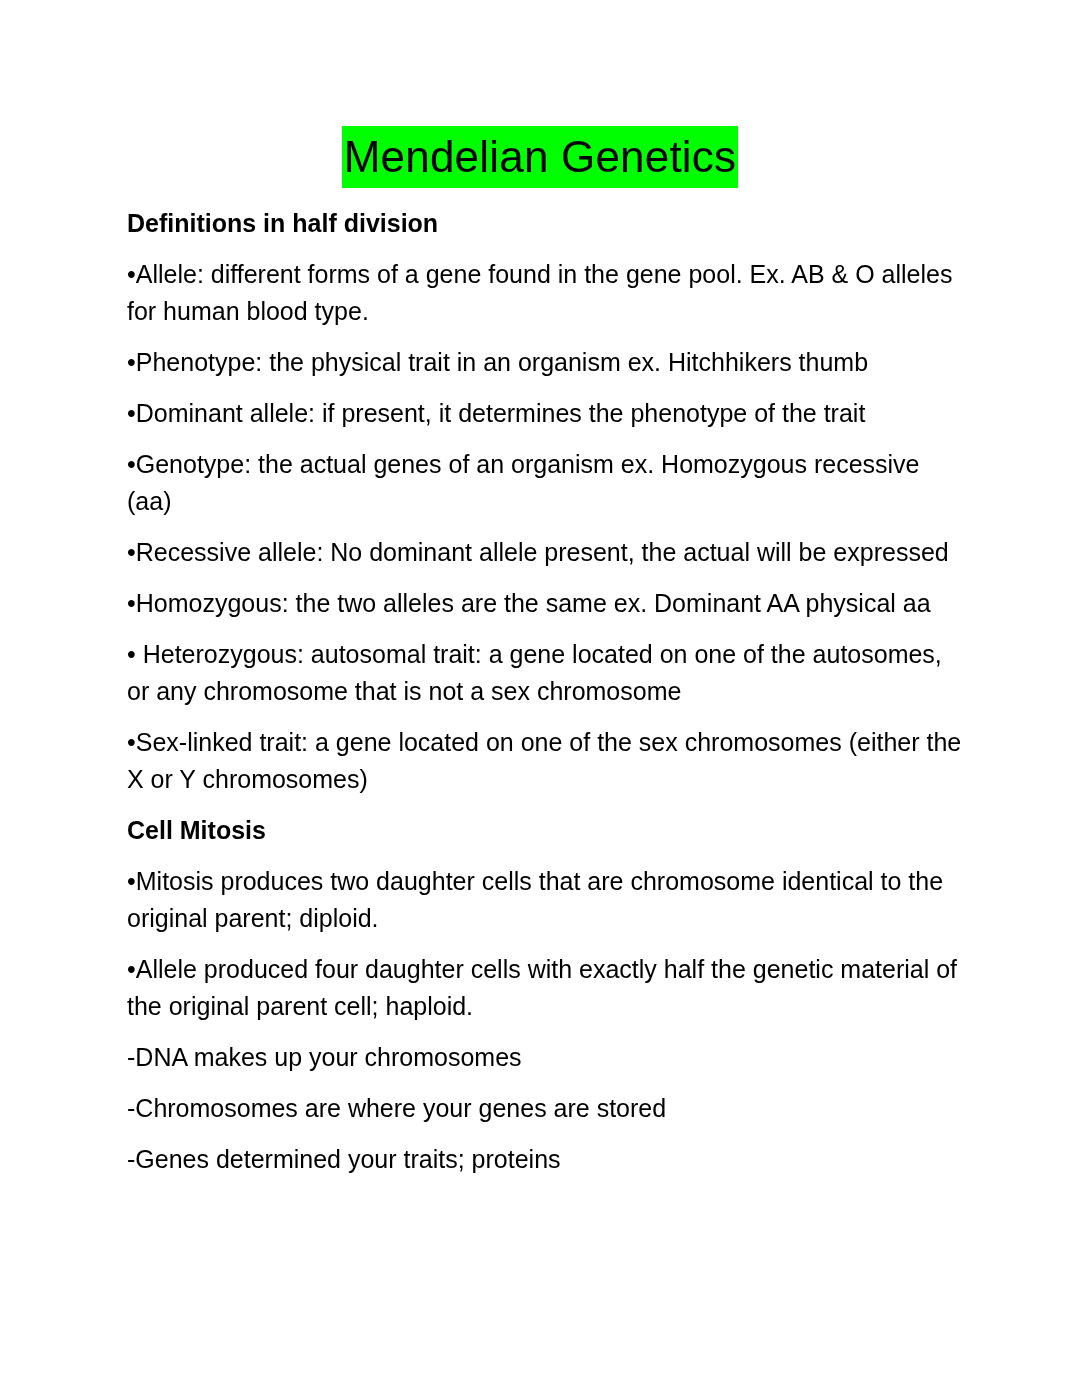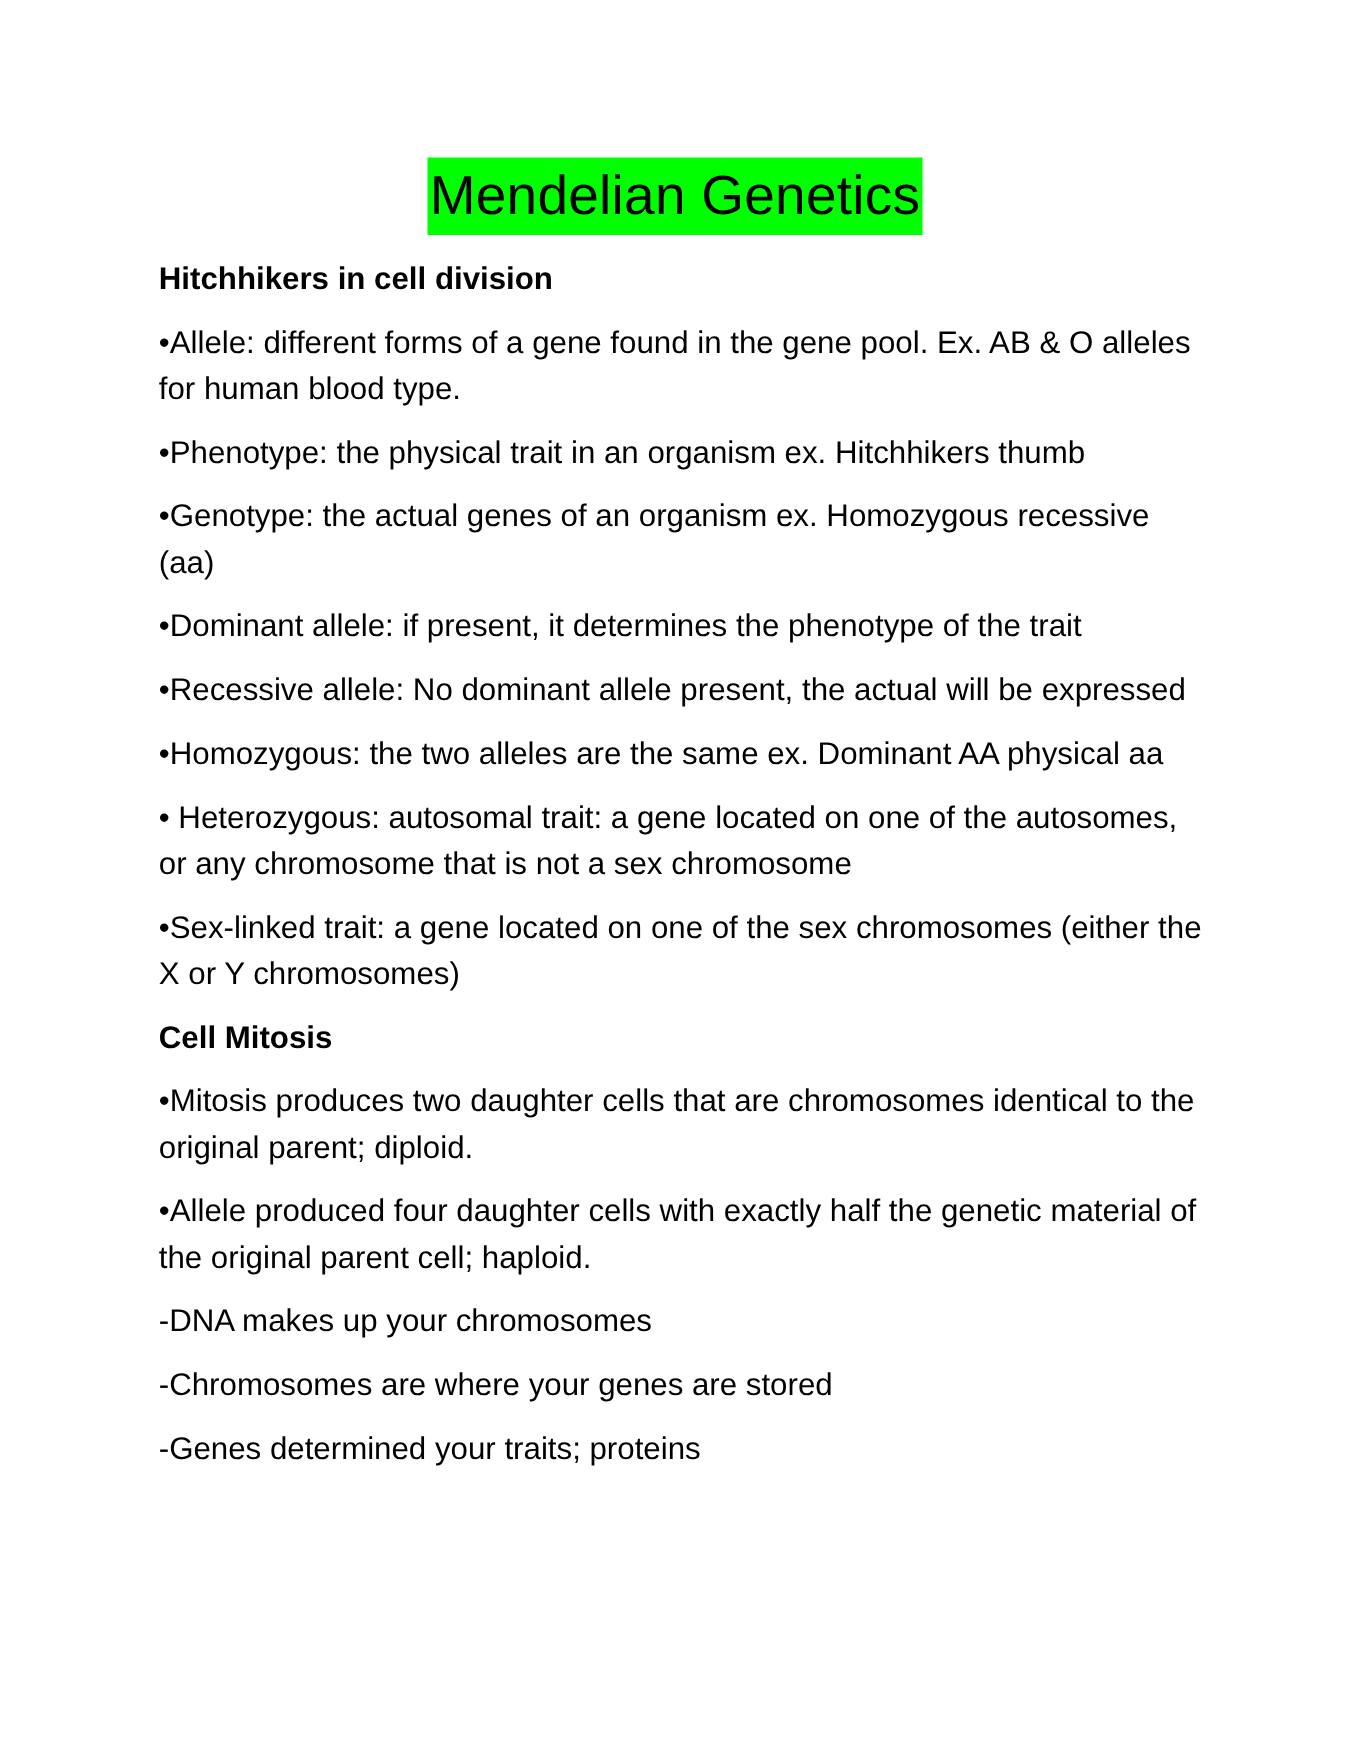--- a/index.html
+++ b/index.html
@@ -61,30 +61,30 @@
   </style>
 </head>
 <body>
 
 <div class="page">
   <div class="title-wrap">
     <span class="title">Mendelian Genetics</span>
   </div>
 
   <div class="content">
-    <div class="heading">Hitchhikers in cell division</div>
+    <div class="heading">Definitions in half division</div>
     <div class="para">•Allele: different forms of a gene found in the gene pool. Ex. AB &amp; O alleles for human blood type.</div>
     <div class="para">•Phenotype: the physical trait in an organism ex. Hitchhikers thumb</div>
+    <div class="para">•Dominant allele: if present, it determines the phenotype of the trait</div>
     <div class="para">•Genotype: the actual genes of an organism ex. Homozygous recessive (aa)</div>
-    <div class="para">•Dominant allele: if present, it determines the phenotype of the trait</div>
     <div class="para">•Recessive allele: No dominant allele present, the actual will be expressed</div>
     <div class="para">•Homozygous: the two alleles are the same ex. Dominant AA physical aa</div>
     <div class="para">• Heterozygous: autosomal trait: a gene located on one of the autosomes, or any chromosome that is not a sex chromosome</div>
     <div class="para">•Sex-linked trait: a gene located on one of the sex chromosomes (either the X or Y chromosomes)</div>
 
     <div class="heading">Cell Mitosis</div>
-    <div class="para">•Mitosis produces two daughter cells that are chromosomes identical to the original parent; diploid.</div>
+    <div class="para">•Mitosis produces two daughter cells that are chromosome identical to the original parent; diploid.</div>
     <div class="para">•Allele produced four daughter cells with exactly half the genetic material of the original parent cell; haploid.</div>
     <div class="note">-DNA makes up your chromosomes</div>
     <div class="note">-Chromosomes are where your genes are stored</div>
     <div class="note">-Genes determined your traits; proteins</div>
   </div>
 </div>
 
 </body></html>

